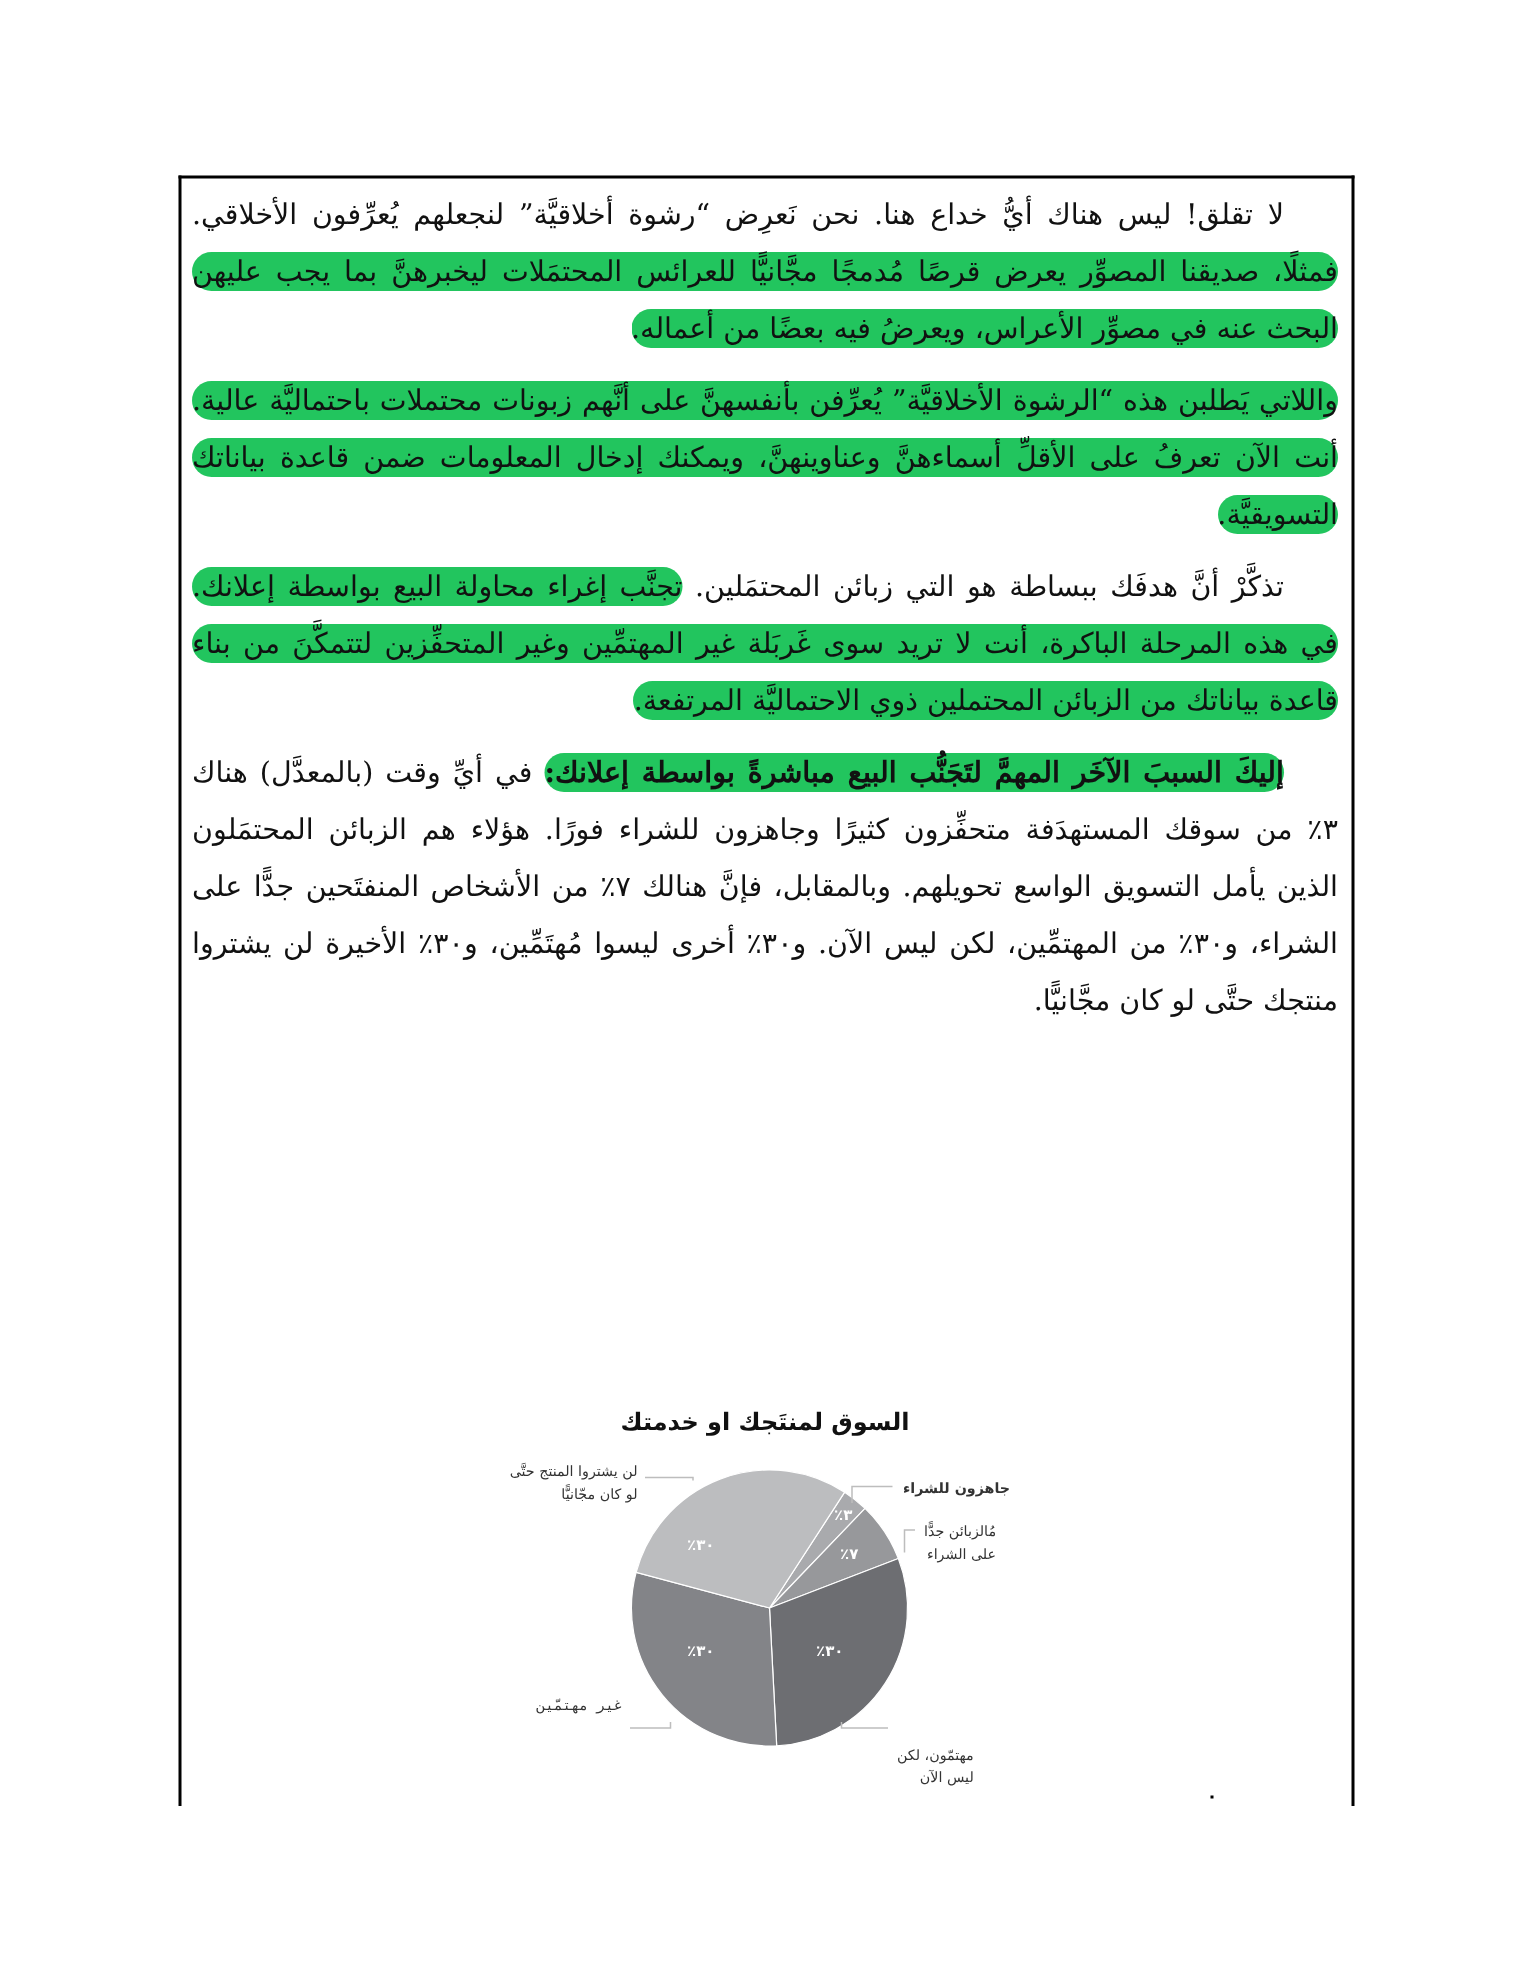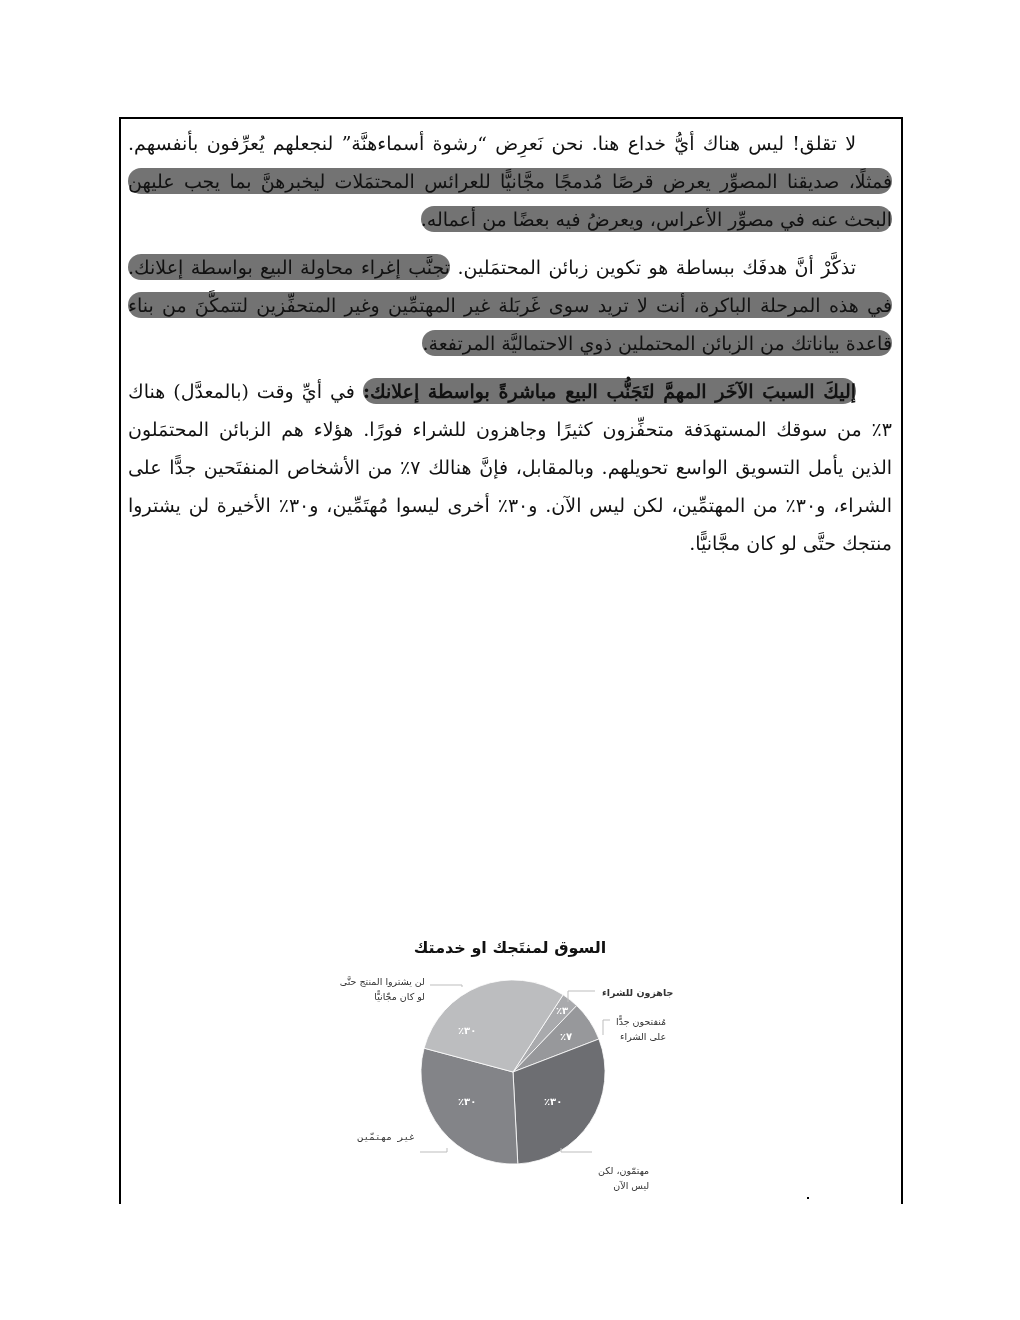--- a/index.html
+++ b/index.html
@@ -3,45 +3,46 @@
 <meta charset="utf-8">
 <style>
   html, body { margin:0; padding:0; background:#ffffff; }
   body { width:1020px; height:1320px; position:relative; overflow:hidden;
          font-family:"DejaVu Serif", serif; color:#111; }
   .page-frame { position:absolute; left:119px; top:117px; width:780px; height:1085px;
                 border-left:2px solid #000; border-right:2px solid #000; border-top:2px solid #000; }
   .text-col { position:absolute; left:126px; top:124px; width:768px; direction:rtl; }
   .para { font-size:19px; line-height:38px; text-align:justify; text-align-last:right;
           margin:0 0 10px 0; padding:0 2px; }
-  .para .hl { background:#737373; border-radius:14px; padding:2px 0; box-decoration-break:clone; -webkit-box-decoration-break:clone; }
+  .para .hl { background:#22c55e; border-radius:14px; padding:2px 0; box-decoration-break:clone; -webkit-box-decoration-break:clone; }
   .para .plain { background:none; }
   .para b { font-weight:bold; }
   .indent { display:inline-block; width:36px; }
   .chart { position:absolute; left:320px; top:930px; width:380px; height:260px; direction:rtl; }
   .chart-title { position:absolute; left:0; top:8px; width:380px; text-align:center;
                  font-family:"DejaVu Sans", sans-serif; font-weight:bold; font-size:16px; color:#111; }
   .chart svg { position:absolute; left:0; top:0; }
   .lbl { position:absolute; font-family:"DejaVu Sans", sans-serif; font-size:9.5px; color:#333;
          line-height:15px; text-align:right; direction:rtl; white-space:nowrap; }
   .pct { position:absolute; font-family:"DejaVu Sans", sans-serif; font-size:10px; color:#fff;
          font-weight:bold; direction:rtl; }
   .stray-dot { position:absolute; left:807px; top:1197px; width:2px; height:2px; background:#000; }
 </style>
 </head>
 <body>
 
 <div class="page-frame"></div>
 
 <div class="text-col">
-  <p class="para"><span class="indent"></span><span class="plain">لا تقلق! ليس هناك أيُّ خداع هنا. نحن نَعرِض “رشوة أسماءهنَّة” لنجعلهم يُعرِّفون بأنفسهم. </span><span class="hl">فمثلًا، صديقنا المصوِّر يعرض قرصًا مُدمجًا مجَّانيًّا للعرائس المحتمَلات ليخبرهنَّ بما يجب عليهن البحث عنه في مصوِّر الأعراس، ويعرضُ فيه بعضًا من أعماله.</span></p>
+  <p class="para"><span class="indent"></span><span class="plain">لا تقلق! ليس هناك أيُّ خداع هنا. نحن نَعرِض “رشوة أخلاقيَّة” لنجعلهم يُعرِّفون الأخلاقي. </span><span class="hl">فمثلًا، صديقنا المصوِّر يعرض قرصًا مُدمجًا مجَّانيًّا للعرائس المحتمَلات ليخبرهنَّ بما يجب عليهن البحث عنه في مصوِّر الأعراس، ويعرضُ فيه بعضًا من أعماله.</span></p>
 
 
+  <p class="para"><span class="hl">واللاتي يَطلبن هذه “الرشوة الأخلاقيَّة” يُعرِّفن بأنفسهنَّ على أنَّهم زبونات محتملات باحتماليَّة عالية. أنت الآن تعرفُ على الأقلِّ أسماءهنَّ وعناوينهنَّ، ويمكنك إدخال المعلومات ضمن قاعدة بياناتك التسويقيَّة.</span></p>
 
-  <p class="para"><span class="indent"></span><span class="plain">تذكَّرْ أنَّ هدفَك ببساطة هو تكوين زبائن المحتمَلين. </span><span class="hl">تجنَّب إغراء محاولة البيع بواسطة إعلانك. في هذه المرحلة الباكرة، أنت لا تريد سوى غَربَلة غير المهتمِّين وغير المتحفِّزين لتتمكَّنَ من بناء قاعدة بياناتك من الزبائن المحتملين ذوي الاحتماليَّة المرتفعة.</span></p>
+  <p class="para"><span class="indent"></span><span class="plain">تذكَّرْ أنَّ هدفَك ببساطة هو التي زبائن المحتمَلين. </span><span class="hl">تجنَّب إغراء محاولة البيع بواسطة إعلانك. في هذه المرحلة الباكرة، أنت لا تريد سوى غَربَلة غير المهتمِّين وغير المتحفِّزين لتتمكَّنَ من بناء قاعدة بياناتك من الزبائن المحتملين ذوي الاحتماليَّة المرتفعة.</span></p>
 
   <p class="para"><span class="indent"></span><b class="hl">إليكَ السببَ الآخَر المهمَّ لتَجَنُّب البيع مباشرةً بواسطة إعلانك:</b><span class="plain"> في أيِّ وقت (بالمعدَّل) هناك ٣٪ من سوقك المستهدَفة متحفِّزون كثيرًا وجاهزون للشراء فورًا. هؤلاء هم الزبائن المحتمَلون الذين يأمل التسويق الواسع تحويلهم. وبالمقابل، فإنَّ هنالك ٧٪ من الأشخاص المنفتَحين جدًّا على الشراء، و٣٠٪ من المهتمِّين، لكن ليس الآن. و٣٠٪ أخرى ليسوا مُهتَمِّين، و٣٠٪ الأخيرة لن يشتروا منتجك حتَّى لو كان مجَّانيًّا.</span></p>
 </div>
 
 <div class="chart">
   <div class="chart-title">السوق لمنتَجك او خدمتك</div>
   <svg width="380" height="260" viewBox="0 0 380 260">
 
     <g stroke="#ffffff" stroke-width="0.8">
 
@@ -69,21 +70,21 @@
   <div class="pct" style="left:240px; top:101px;">٧٪</div>
   <div class="pct" style="left:224px; top:166px;">٣٠٪</div>
   <div class="pct" style="left:138px; top:166px;">٣٠٪</div>
 
   <div class="lbl" style="right:275px; top:44px;">
     <div>لن يشتروا المنتج حتَّى</div>
     <div>لو كان مجّانيًّا</div>
   </div>
   <div class="lbl" style="left:282px; top:55px;font-weight:bold;">جاهزون للشراء</div>
   <div class="lbl" style="left:296px; top:84px;">
-    <div>مُنفتحون جدًّا</div>
+    <div>مُالزبائن جدًّا</div>
     <div>على الشراء</div>
   </div>
   <div class="lbl" style="left:278px; top:213px;margin-top:20px;">
     <div>مهتمّون، لكن</div>
     <div>ليس الآن</div>
   </div>
   <div class="lbl" style="right:285px; top:200px;font-family:Liberation Mono, monospace;">غير مهتمّين</div>
 </div>
 
 <div class="stray-dot"></div>

